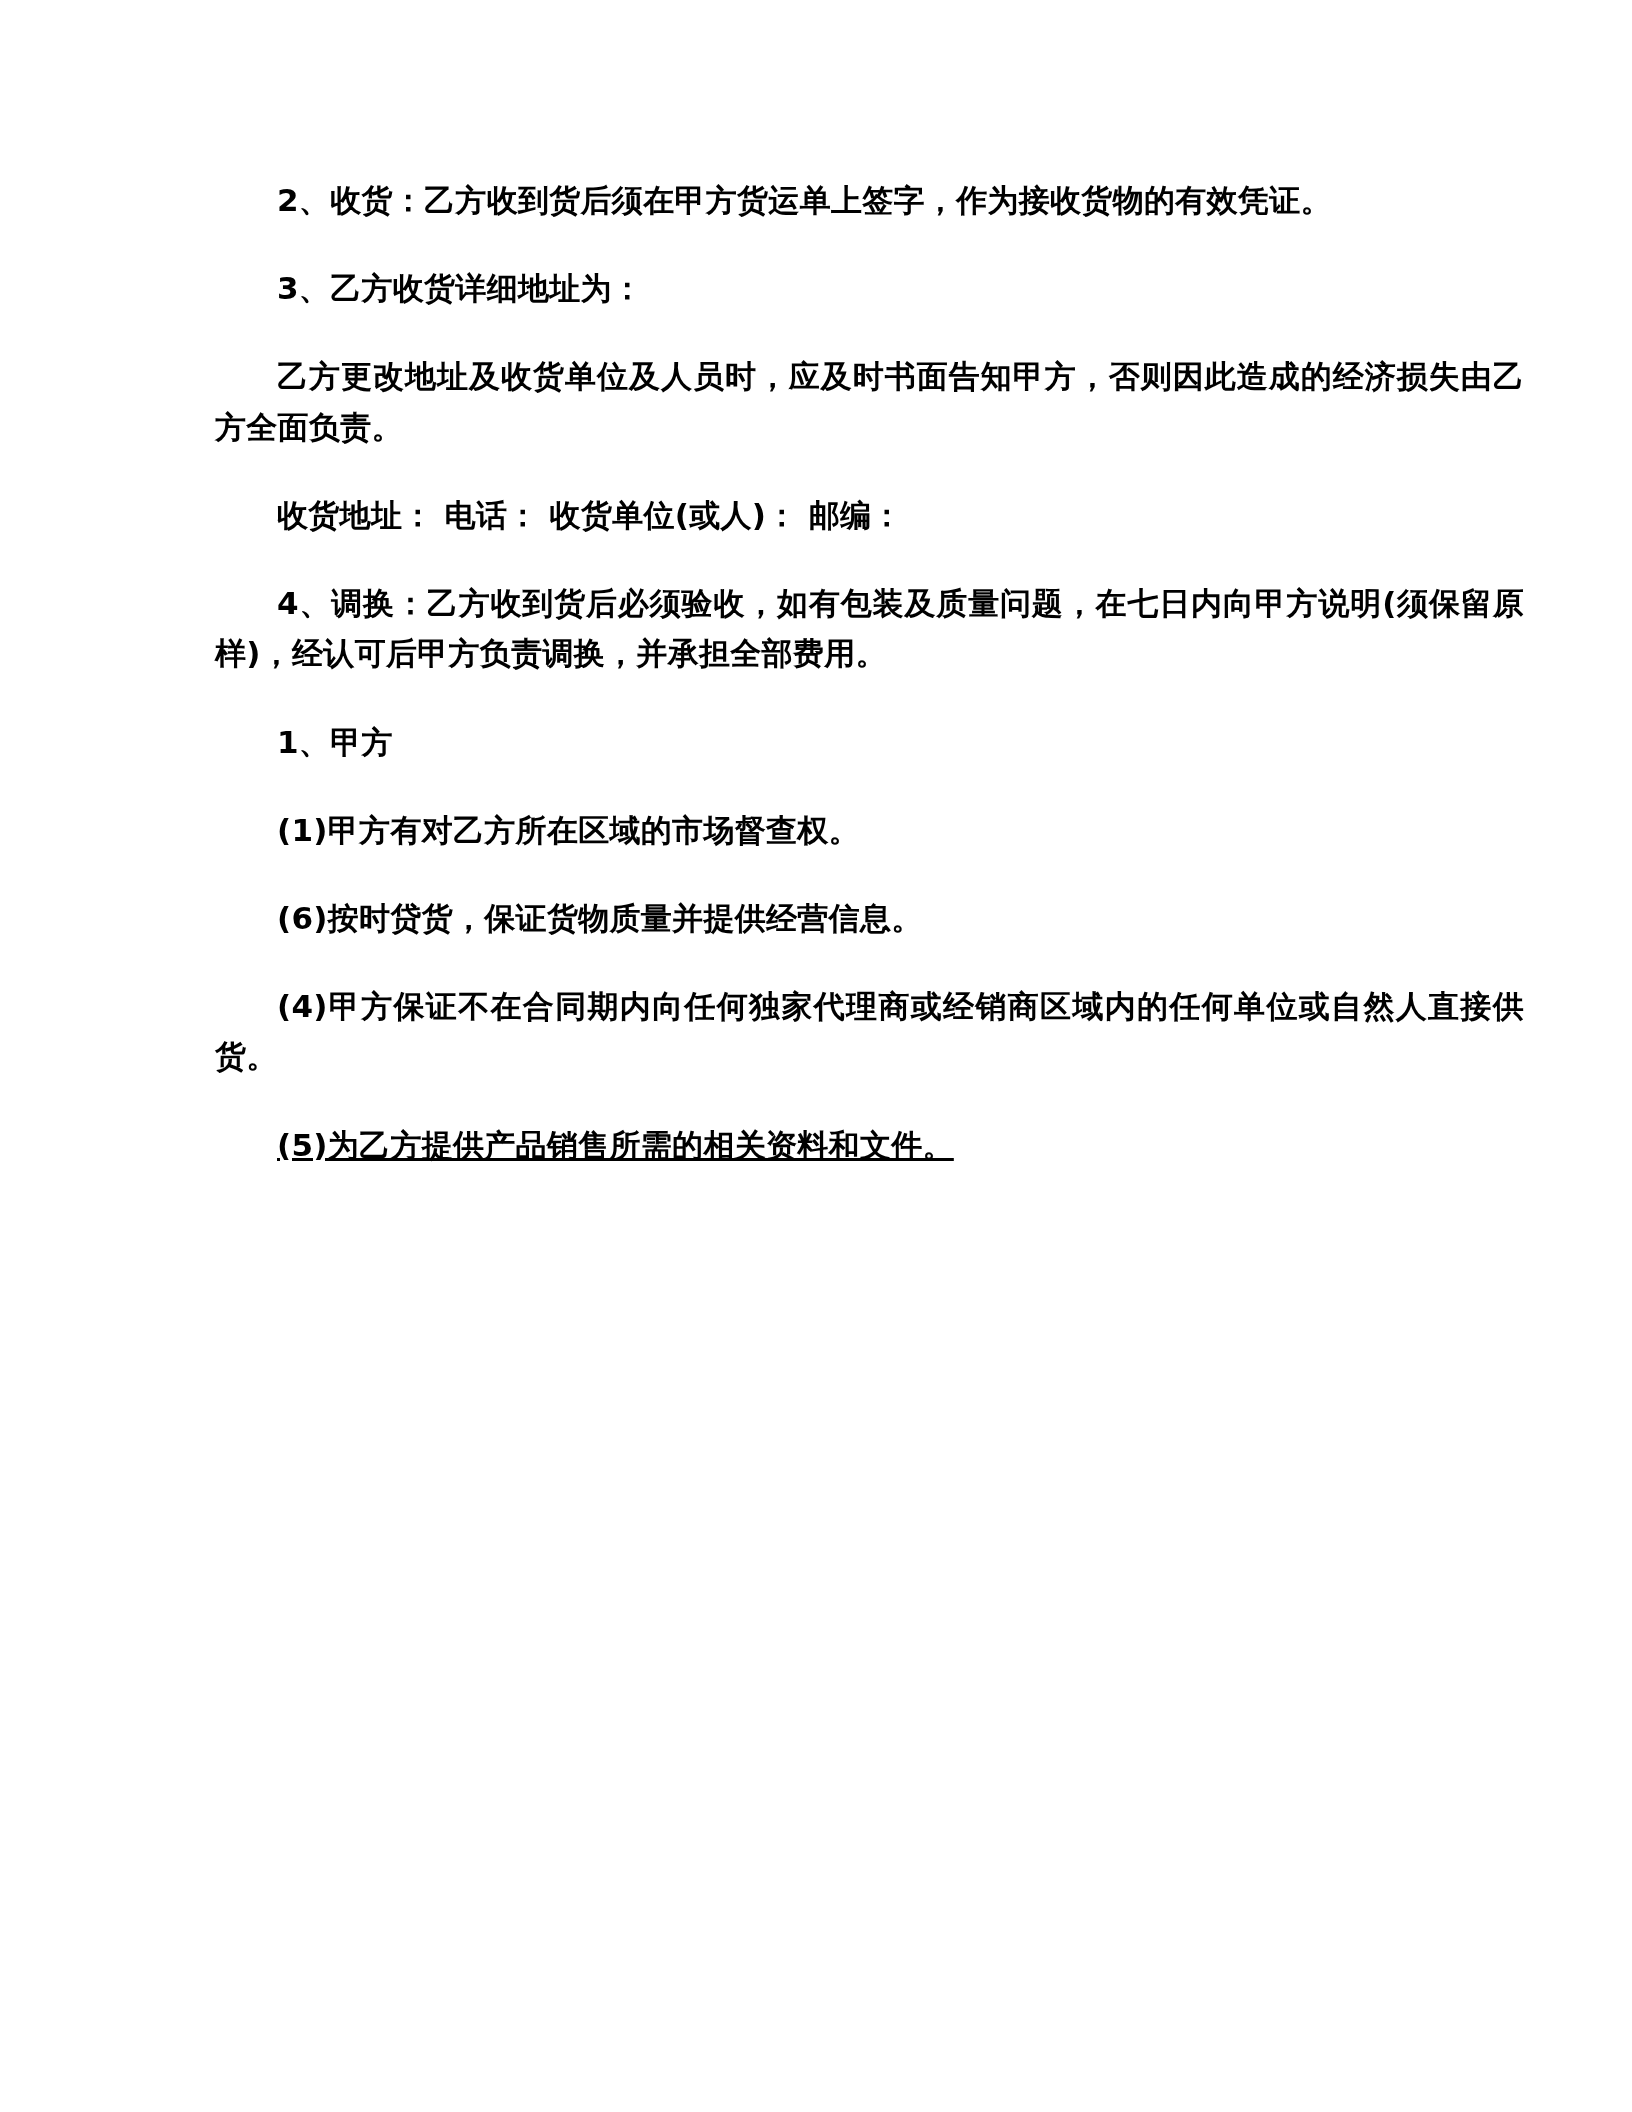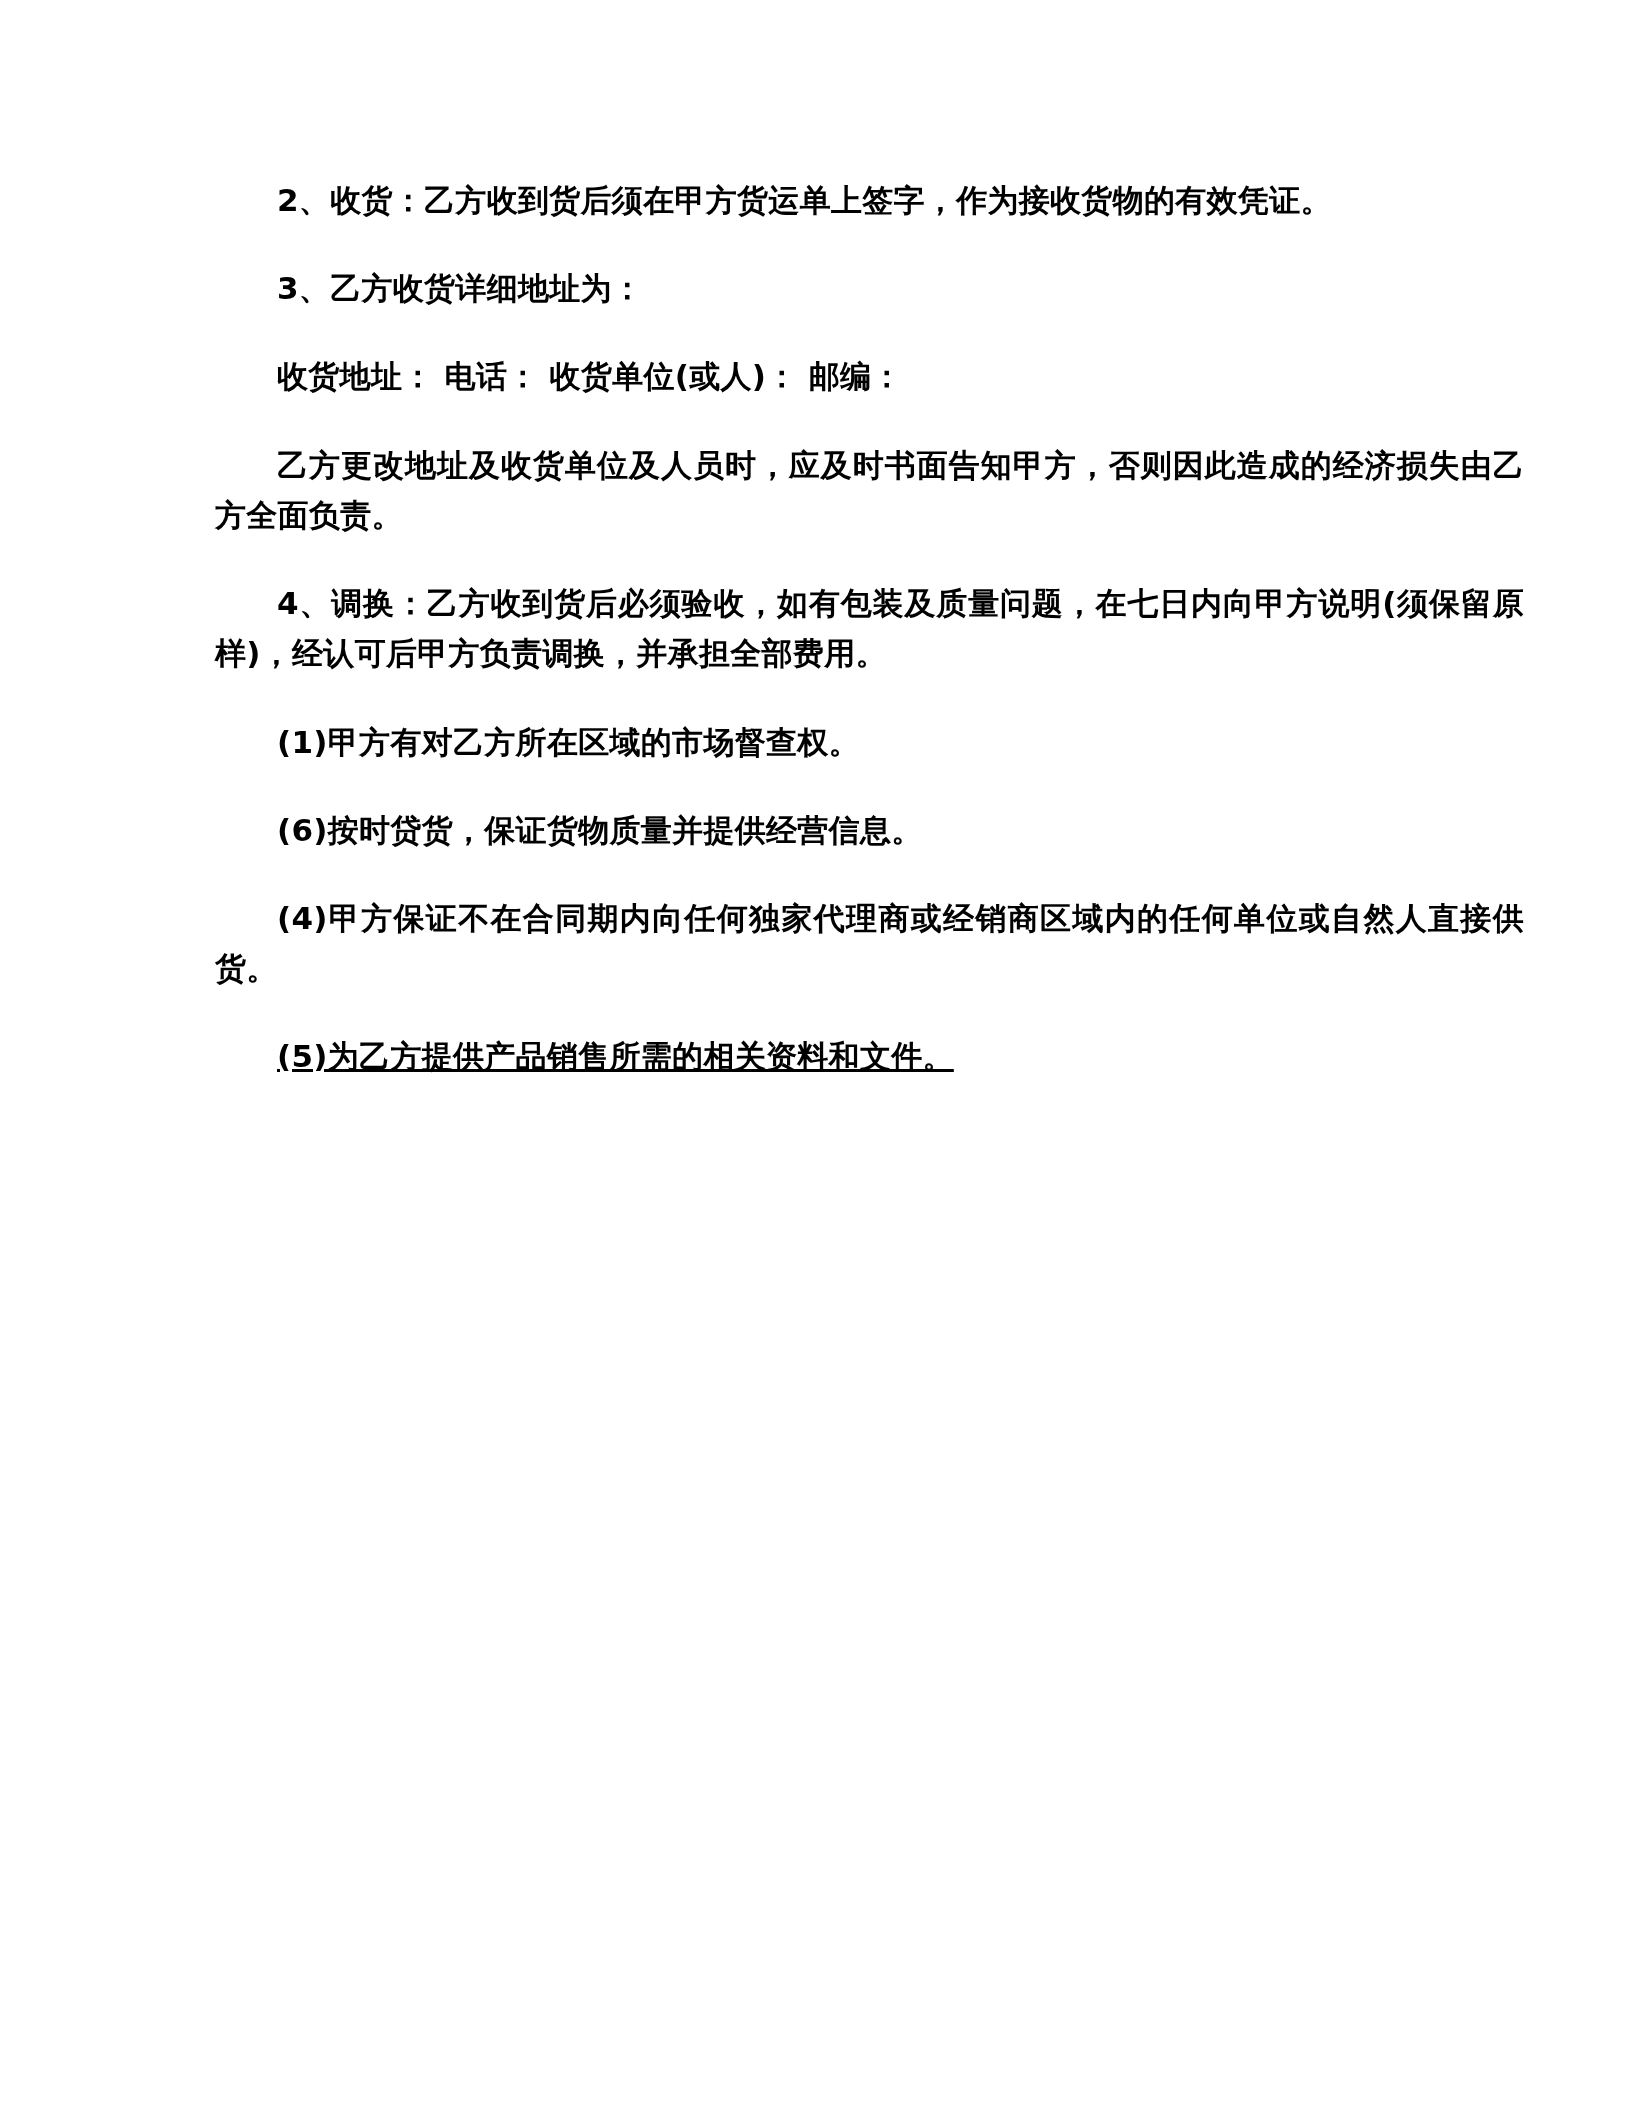--- a/index.html
+++ b/index.html
@@ -36,21 +36,22 @@
     text-decoration: underline;
   }
 </style>
 </head>
 <body>
 
 <div class="page">
   <div class="doc-body">
     <p class="para indent">2、收货：乙方收到货后须在甲方货运单上签字，作为接收货物的有效凭证。</p>
     <p class="para indent">3、乙方收货详细地址为：</p>
+    <p class="para indent">乙方更改地址及收货单位及人员时，应及时书面告知甲方，否则因此造成的经济损失由乙方全面负责。</p>
     <p class="para indent">收货地址：  电话：  收货单位(或人)：  邮编：</p>
-    <p class="para indent">乙方更改地址及收货单位及人员时，应及时书面告知甲方，否则因此造成的经济损失由乙方全面负责。</p>
     <p class="para indent">4、调换：乙方收到货后必须验收，如有包装及质量问题，在七日内向甲方说明(须保留原样)，经认可后甲方负责调换，并承担全部费用。</p>
+    <p class="para indent">1、甲方</p>
     <p class="para indent">(1)甲方有对乙方所在区域的市场督查权。</p>
     <p class="para indent">(6)按时贷货，保证货物质量并提供经营信息。</p>
     <p class="para indent">(4)甲方保证不在合同期内向任何独家代理商或经销商区域内的任何单位或自然人直接供货。</p>
     <p class="para indent">(5)为乙方提供产品销售所需的相关资料和文件。</p>
   </div>
 </div>
 
 </body></html>

